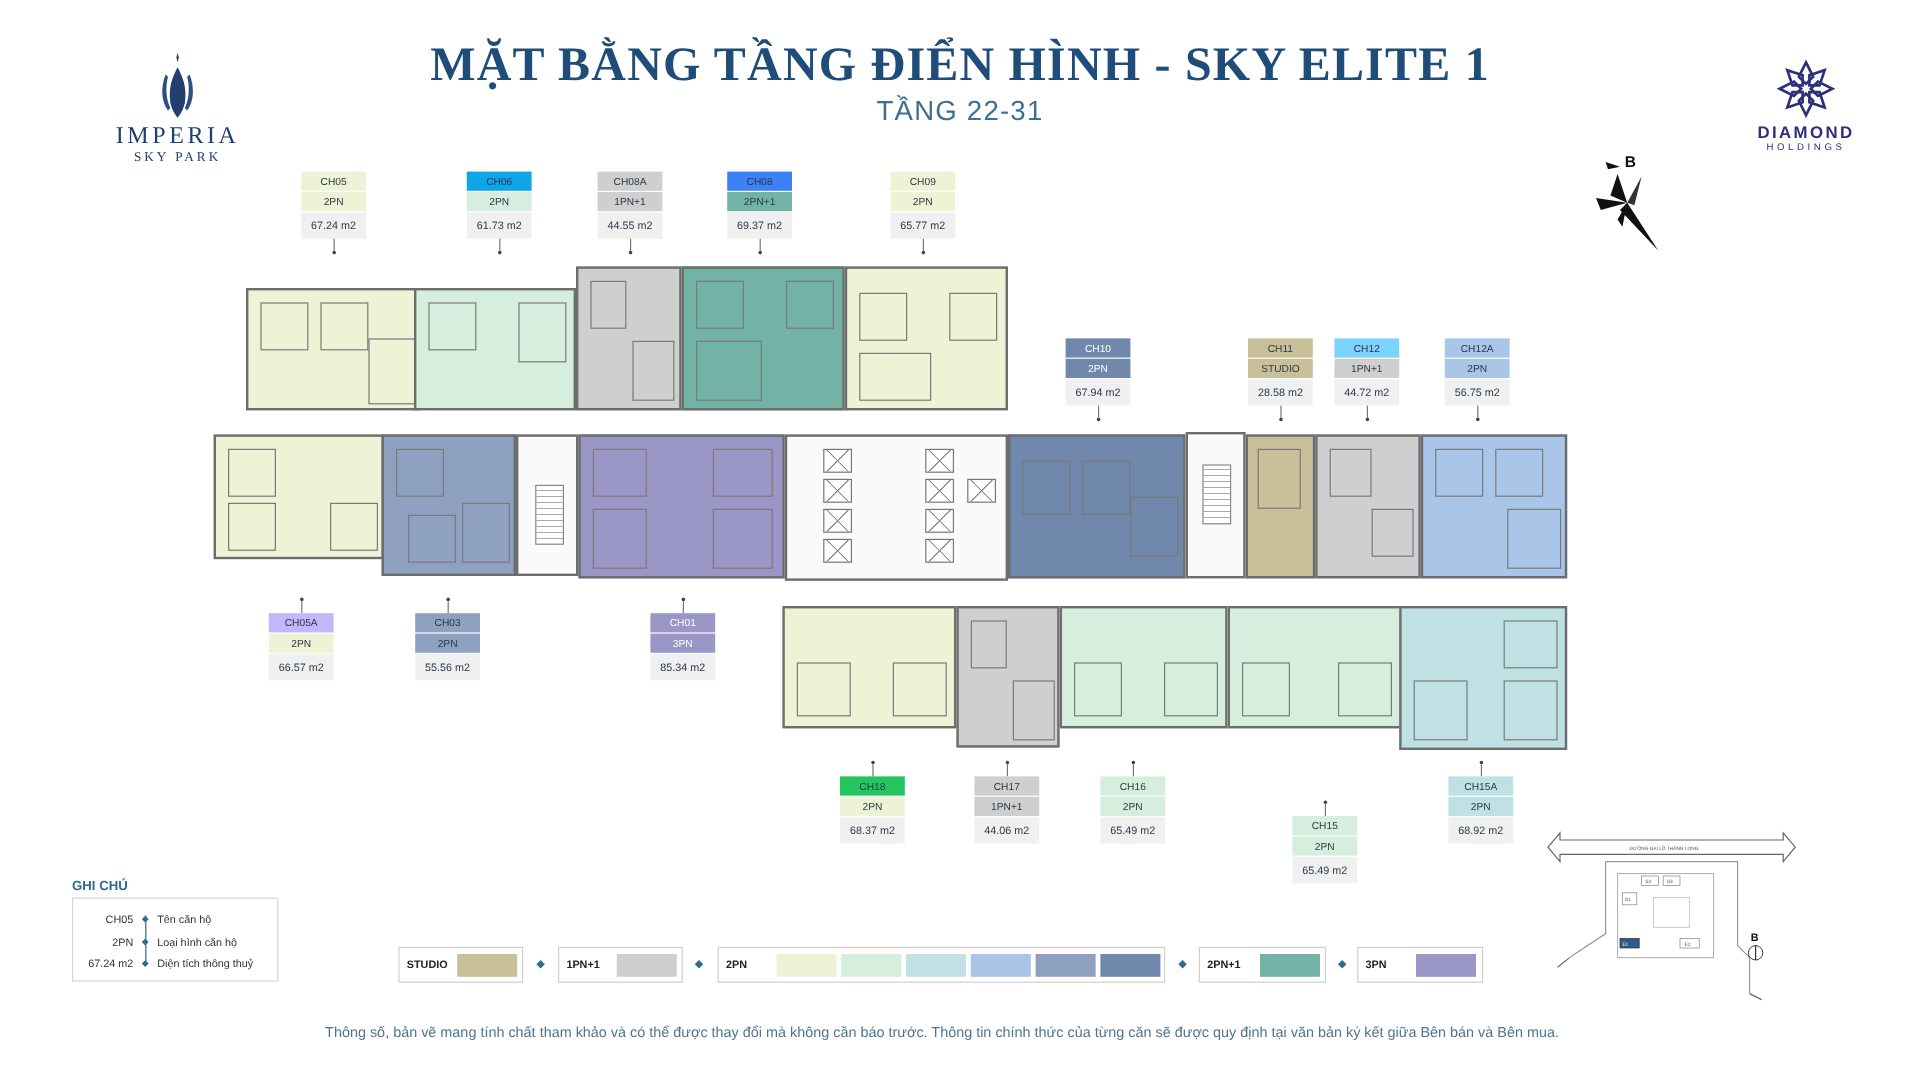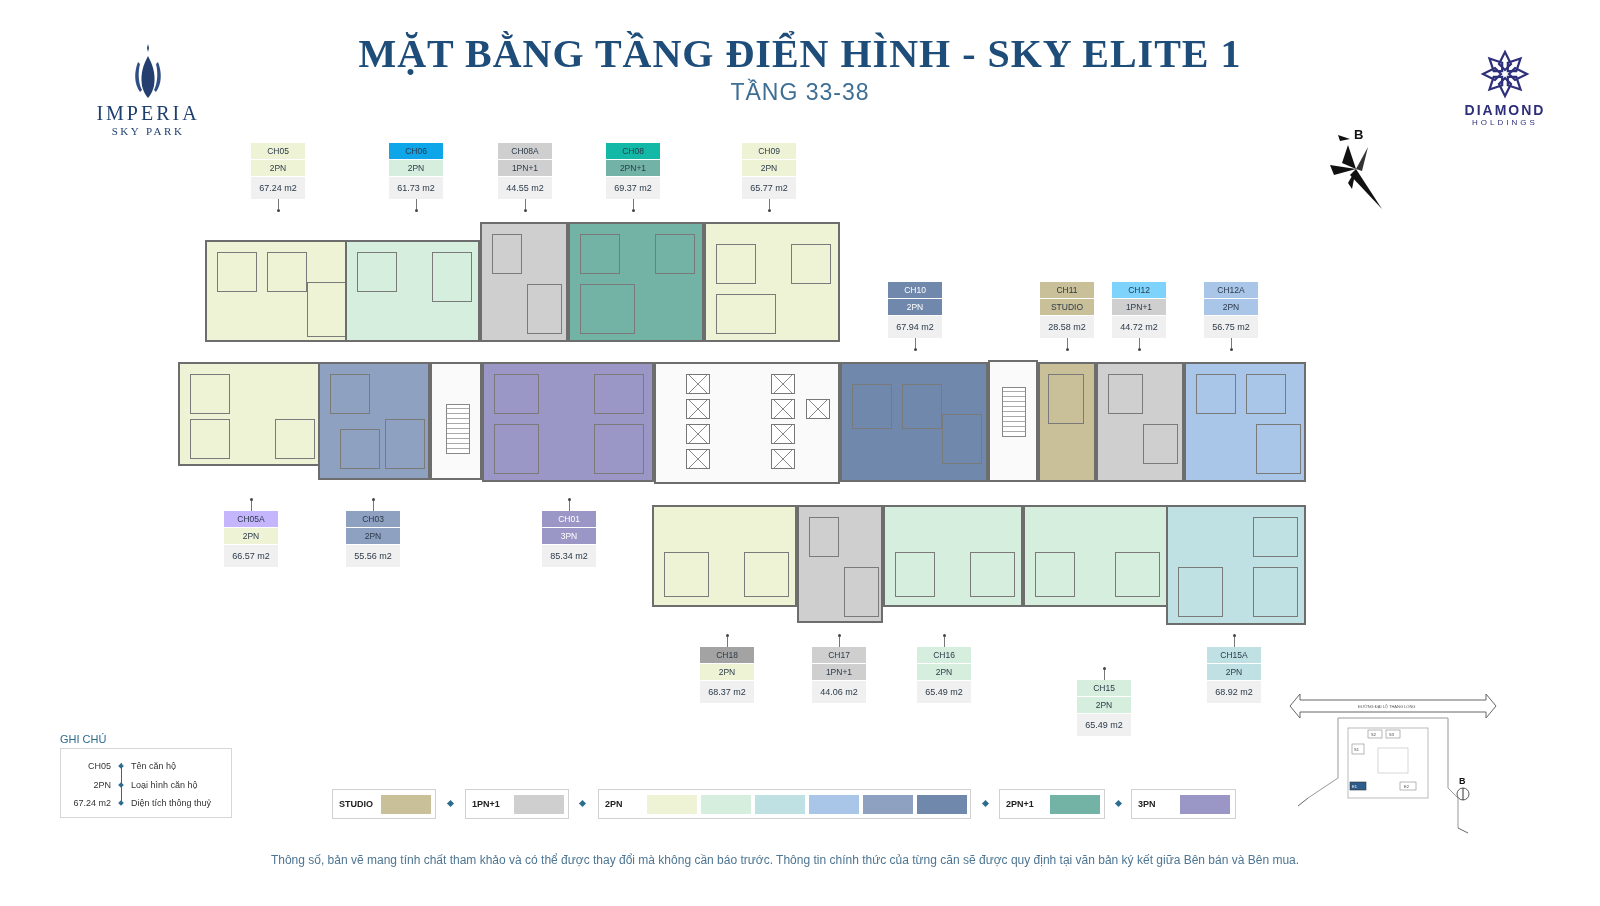--- a/index.html
+++ b/index.html
@@ -31,21 +31,21 @@
   .plan { position: absolute; border: 2px solid #6d6d6d; }
   .room { position: absolute; border: 1px solid #7a7a7a; }
   .core { position: absolute; background: #fafafa; border: 2px solid #6d6d6d; }
   .stair { position: absolute; border: 1px solid #888; background: repeating-linear-gradient(0deg,#fff 0 4px,#aaa 4px 5px); }
   .lift { position: absolute; border: 1px solid #777; background: #fff; }
   .lift::after { content: ""; position: absolute; left: 0; top: 0; right: 0; bottom: 0;
     background: linear-gradient(45deg, transparent 48%, #888 49%, #888 51%, transparent 52%),
                 linear-gradient(-45deg, transparent 48%, #888 49%, #888 51%, transparent 52%); }
 
   
-  .notes-title { position: absolute; left: 60px; top: 733px; font-size: 11px; font-weight: normal; color: #2d6b8f; }
+  .notes-title { position: absolute; left: 60px; top: 733px; font-size: 11px; font-weight: bold; color: #2d6b8f; }
   .notes-box { position: absolute; left: 60px; top: 748px; width: 172px; height: 70px; border: 1px solid #d6d6d6; }
   .note-row { position: absolute; left: 0; width: 172px; height: 18px; font-size: 9px; color: #333; }
   .note-row .k { position: absolute; right: 122px; top: 4px; text-align: right; }
   .note-row .d { position: absolute; left: 58px; top: 7px; width: 4px; height: 4px; background: #2d6b8f; transform: rotate(45deg); }
   .note-row .v { position: absolute; left: 70px; top: 4px; }
 
   
   .legend-group { position: absolute; top: 789px; height: 30px; border: 1px solid #d0d0d0; background: #fff; }
   .legend-group .lbl { position: absolute; left: 6px; top: 9px; font-size: 9px; font-weight: bold; color: #222; }
   .swatch { position: absolute; top: 5px; width: 50px; height: 19px; }
@@ -57,21 +57,21 @@
   .compass { position: absolute; left: 1320px; top: 125px; width: 70px; height: 90px; }
   .compass .b { position: absolute; left: 34px; top: 2px; font-size: 13px; font-weight: bold; color: #111; }
 
   
   .siteplan { position: absolute; left: 1288px; top: 688px; width: 210px; height: 150px; }
 </style>
 </head>
 <body>
 
 <div class="title">MẶT BẰNG TẦNG ĐIỂN HÌNH - SKY ELITE 1</div>
-<div class="subtitle">TẦNG 33-38</div>
+<div class="subtitle">TẦNG 22-31</div>
 
 <div class="logo-left">
   <svg width="40" height="58" viewBox="0 0 40 58" style="display:block;margin:0 auto;">
     <path d="M20 2 L21 6 L20 10 L19 6 Z" fill="#1f3f6e"></path>
     <path d="M20 14 C16 22,12 30,14 44 C16 52,20 56,20 56 C20 56,24 52,26 44 C28 30,24 22,20 14Z" fill="#243e70"></path>
     <path d="M10 20 C6 30,6 42,12 50 L14 48 C10 40,10 30,12 22Z" fill="#2f4f84"></path>
     <path d="M30 20 C34 30,34 42,28 50 L26 48 C30 40,30 30,28 22Z" fill="#2f4f84"></path>
   </svg>
   <div class="name">IMPERIA</div>
   <div class="sub">SKY PARK</div>
@@ -121,21 +121,21 @@
     <div class="dot"></div>
 </div>
 <div class="tag" style="left:498px;top:143px;">
   <div class="code" style="background:#cfcfcf">CH08A</div>
   <div class="type" style="background:#cfcfcf;margin-top:1px">1PN+1</div>
   <div class="area">44.55 m2</div>
   <div class="stem"></div>
     <div class="dot"></div>
 </div>
 <div class="tag" style="left:606px;top:143px;">
-  <div class="code" style="background:#14b8a6">CH08</div>
+  <div class="code" style="background:#3b82f6">CH08</div>
   <div class="type" style="background:#72b3a6;margin-top:1px">2PN+1</div>
   <div class="area">69.37 m2</div>
   <div class="stem"></div>
     <div class="dot"></div>
 </div>
 <div class="tag" style="left:742px;top:143px;">
   <div class="code" style="background:#eef3d6">CH09</div>
   <div class="type" style="background:#eef3d6;margin-top:1px">2PN</div>
   <div class="area">65.77 m2</div>
   <div class="stem"></div>
@@ -189,21 +189,21 @@
   <div class="dot"></div>
     <div class="stem"></div>
   <div class="code" style="background:#9a97c6;color:#fff">CH01</div>
   <div class="type" style="background:#9a97c6;color:#fff;margin-top:1px">3PN</div>
   <div class="area">85.34 m2</div>
 </div>
 
 <div class="tag" style="left:700px;top:634px;">
   <div class="dot"></div>
     <div class="stem"></div>
-  <div class="code" style="background:#a3a3a3">CH18</div>
+  <div class="code" style="background:#22c55e">CH18</div>
   <div class="type" style="background:#eef3d6;margin-top:1px">2PN</div>
   <div class="area">68.37 m2</div>
 </div>
 <div class="tag" style="left:812px;top:634px;">
   <div class="dot"></div>
     <div class="stem"></div>
   <div class="code" style="background:#cfcfcf">CH17</div>
   <div class="type" style="background:#cfcfcf;margin-top:1px">1PN+1</div>
   <div class="area">44.06 m2</div>
 </div>

